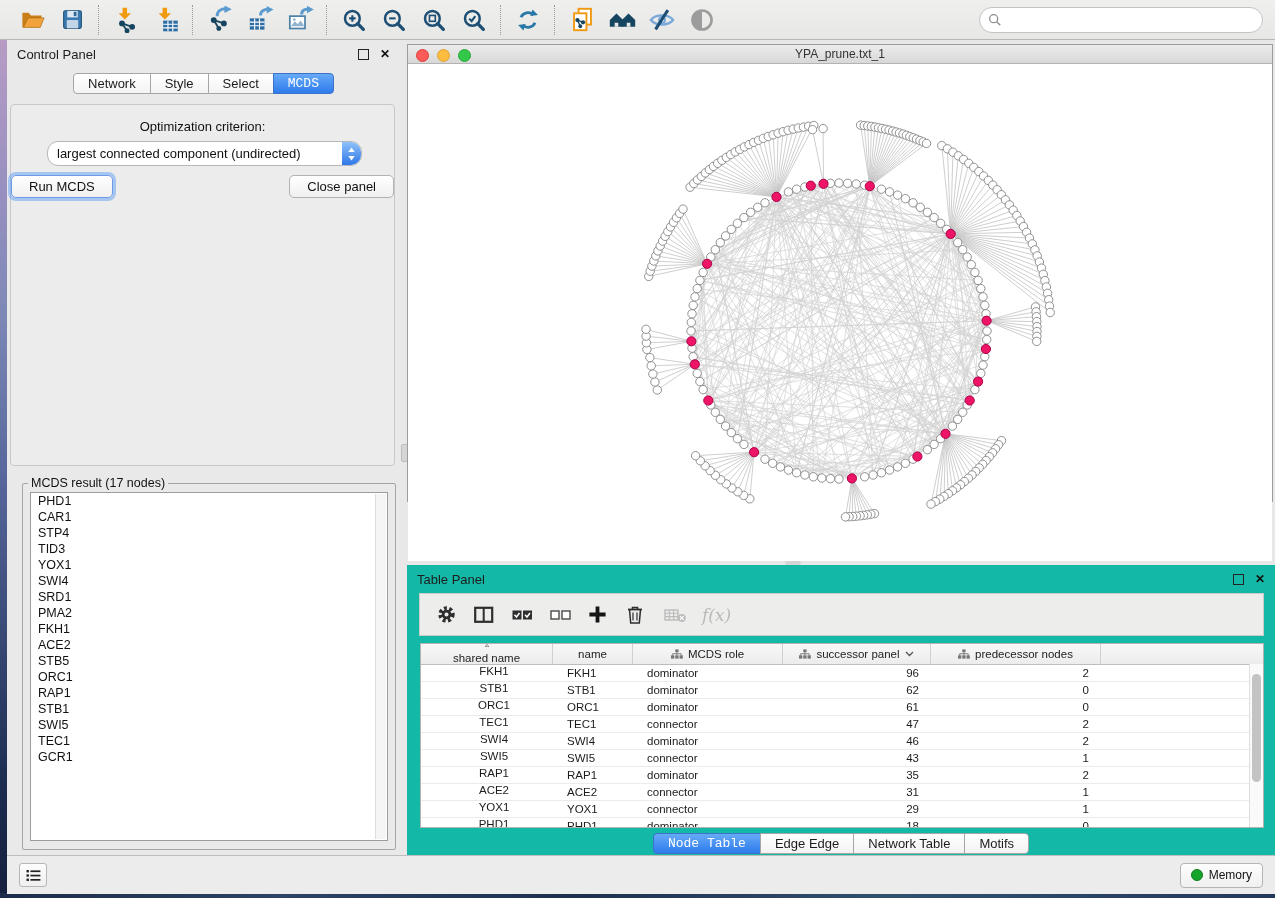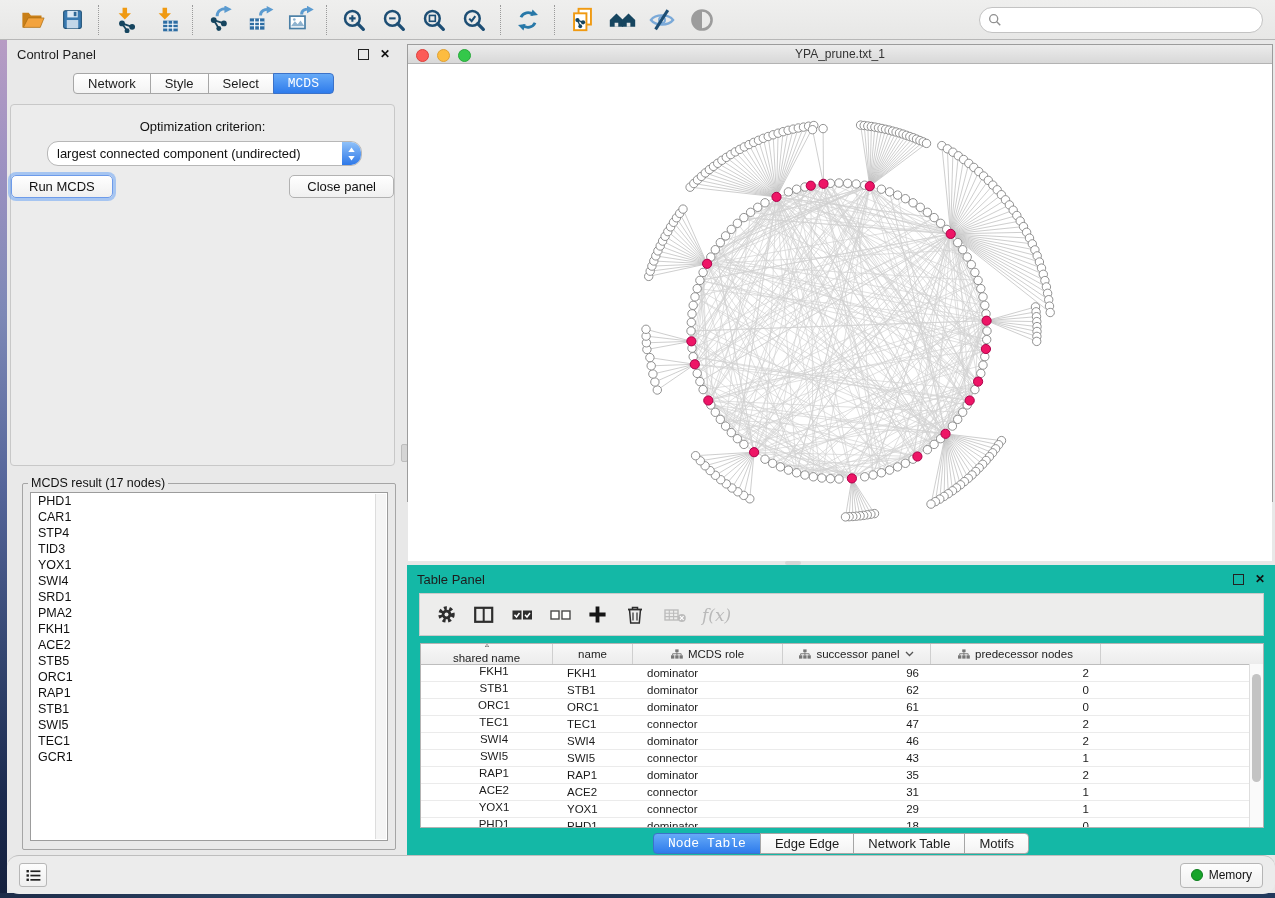--- a/index.html
+++ b/index.html
@@ -80,21 +80,21 @@
   .tbl-row{height:16px;display:flex;align-items:center;border-bottom:1px solid #ebebeb;font-size:11.5px;color:#1c1c1c;}
   .td{box-sizing:border-box;height:100%;display:flex;align-items:center;}
   .td.l{padding-left:14px;}
   .td.r{justify-content:flex-end;padding-right:12px;}
   .tbl-vscroll{position:absolute;top:20px;right:0;bottom:0;width:13px;background:#fafafa;border-left:1px solid #dedede;}
   .tbl-vscroll .thumb{position:absolute;top:10px;left:2px;width:9px;height:108px;background:#c3c3c3;border-radius:5px;}
   .tp-tabs{position:absolute;bottom:1px;left:0;right:0;display:flex;justify-content:center;}
 
   
   .status-bar{position:absolute;left:7px;top:855px;width:1268px;height:39px;background:#ececec;border-top:1px solid #bebebe;
-    display:flex;align-items:center;padding:0 12px;box-sizing:border-box;border-radius:12px;}
+    display:flex;align-items:center;padding:0 12px;box-sizing:border-box;}
   .list-btn{width:26px;height:22px;background:linear-gradient(#fdfdfd,#efefef);border:1px solid #b7b7b7;border-radius:3px;
     display:flex;align-items:center;justify-content:center;}
   .memory-btn{margin-left:auto;height:23px;background:linear-gradient(#fdfdfd,#f0f0f0);border:1px solid #b5b5b5;border-radius:4px;
     display:flex;align-items:center;gap:6px;padding:0 10px;font-size:12px;color:#111;}
   .mem-dot{width:10px;height:10px;border-radius:50%;background:#17a42a;border:1px solid #0d7d1d;}
 </style>
 </head>
 <body>
 
 <div class="screen">

